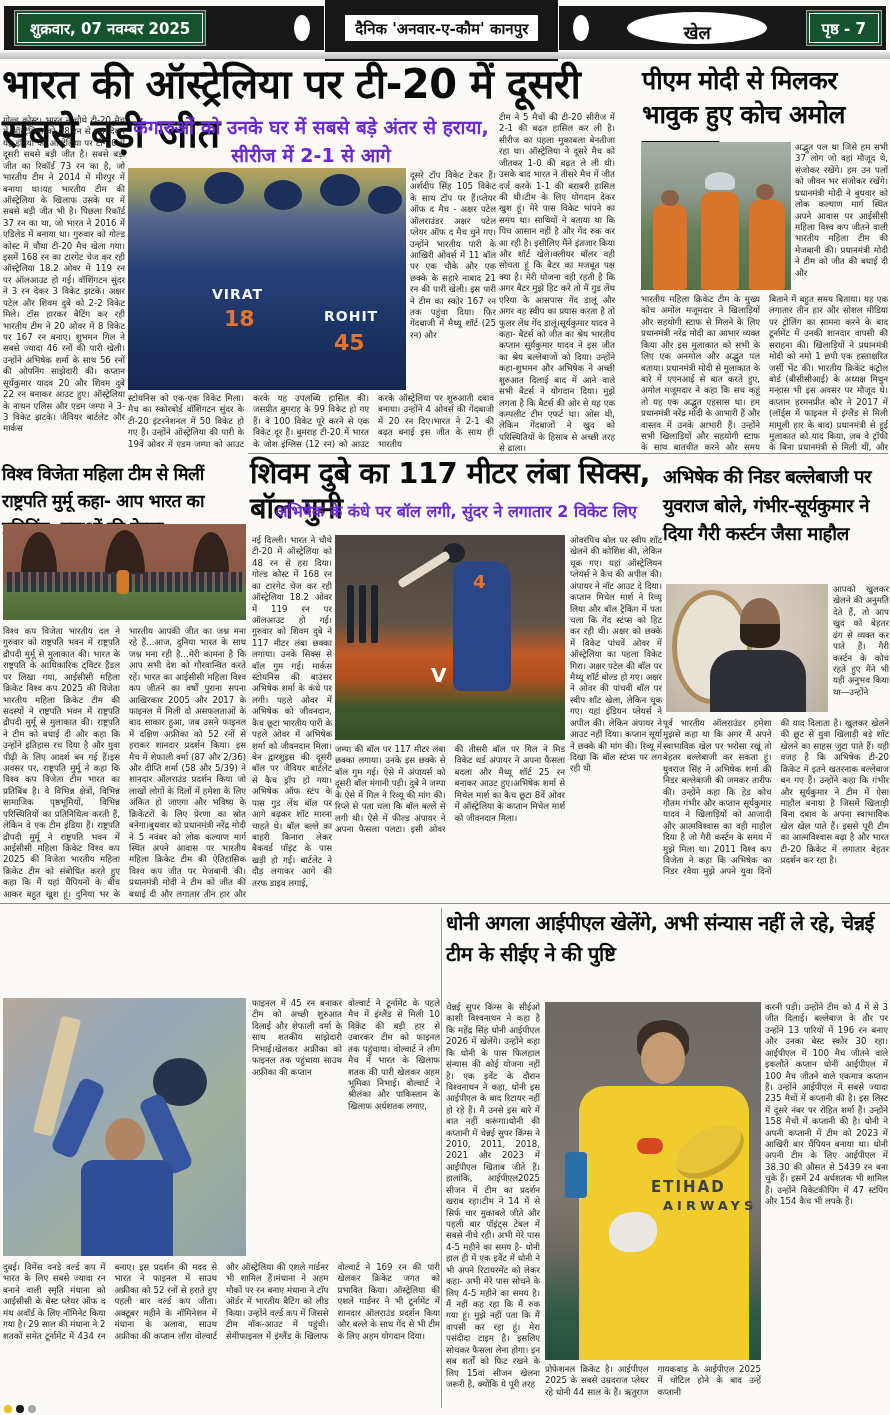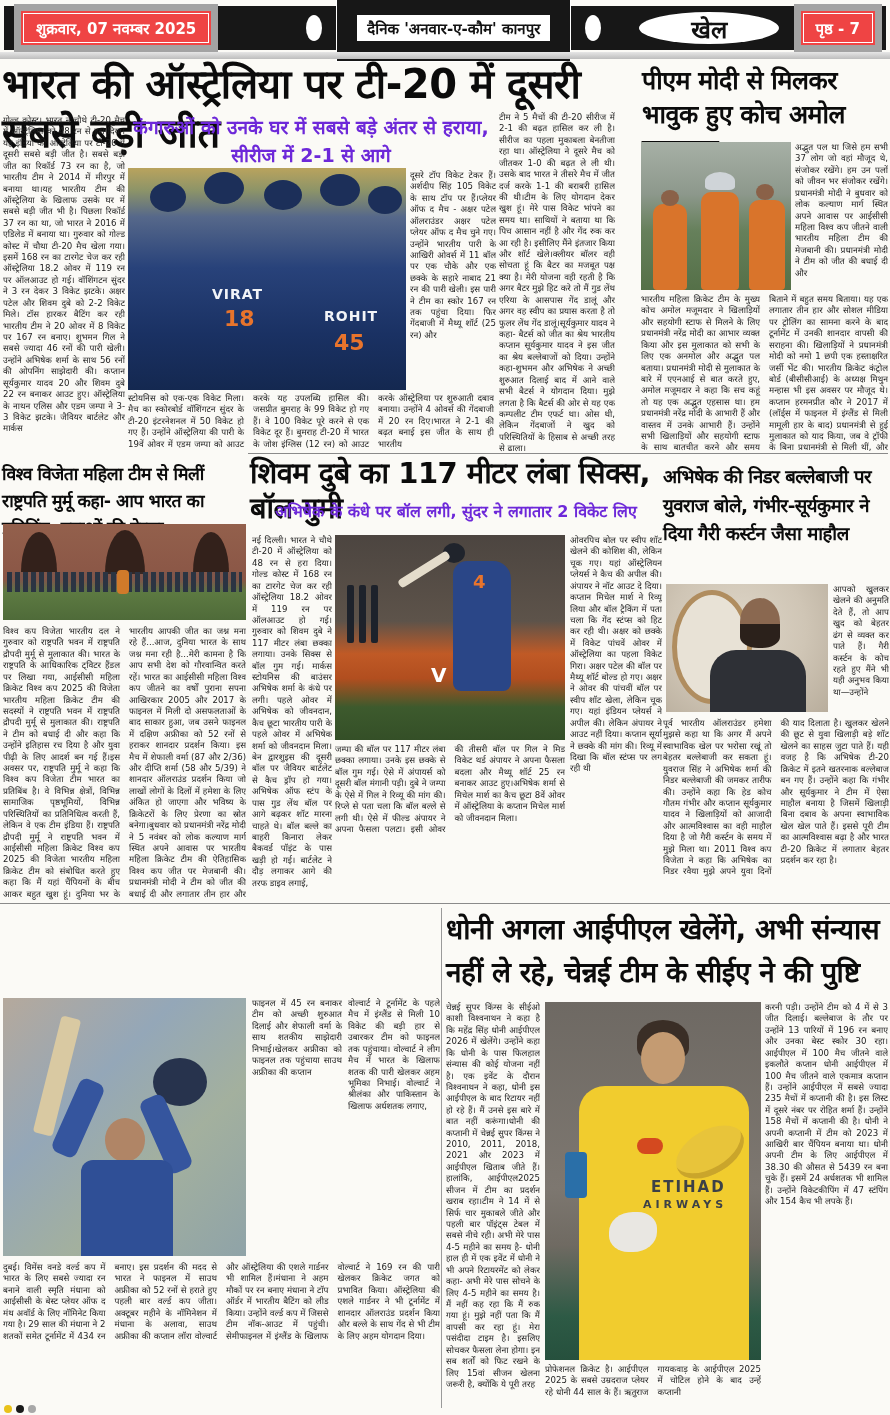--- a/index.html
+++ b/index.html
@@ -1,27 +1,27 @@
 <!DOCTYPE html>
 <html lang="hi"><head>
 <meta charset="utf-8">
 <style>
   html,body{margin:0;padding:0;background:#d9d9d9;}
   .page{position:relative;width:890px;height:1415px;margin:0 auto;background:#fbfaf6;
         font-family:"DejaVu Sans",sans-serif;color:#141414;overflow:hidden;}
   .abs{position:absolute;}
   
   .topbar{left:4px;top:6px;width:882px;height:44px;background:#171717;display:flex;align-items:center;}
-  .wbox{border:7px solid #a3a3a3;padding:2px;background:#ef4444;}
+  .wbox{border:1px solid #a3a3a3;padding:2px;background:#14532d;}
   .wbox-inner{border:1px solid #fff;color:#fff;font-weight:700;font-size:15px;padding:4px 12px;white-space:nowrap;}
   .masthead{border:1px solid #fff;padding:20px;background:#171717;}
   .masthead-inner{background:#fff;color:#111;font-weight:700;font-size:15px;padding:3px 10px;white-space:nowrap;}
   .bullet{width:16px;height:26px;background:#fff;border-radius:50%;}
-  .khel{width:140px;height:32px;background:#fff;border-radius:50%;display:flex;align-items:flex-start;justify-content:center;
-        color:#111;font-weight:800;font-size:24px;}
+  .khel{width:140px;height:32px;background:#fff;border-radius:50%;display:flex;align-items:flex-end;justify-content:center;
+        color:#111;font-weight:800;font-size:18px;}
   .graystrip{left:0;top:52px;width:890px;height:7px;background:linear-gradient(#e6e6e6,#bdbdbd);}
   
   .headline{font-weight:800;color:#0b0b0b;text-align:left;line-height:1.22;letter-spacing:-0.5px;}
   .subhead{font-weight:700;color:#6d28d9;text-align:center;line-height:1.45;}
   .bodytext{font-size:8.6px;line-height:1.33;text-align:justify;color:#222;overflow:hidden;}
   .cols2{column-count:2;column-gap:9px;}
   .cols3{column-count:3;column-gap:9px;}
   .cols4{column-count:4;column-gap:9px;}
   .hrule{background:#8a8a8a;height:1px;}
   
@@ -161,29 +161,29 @@
     <div class="m-arm" style="left:62px;top:80px;width:26px;height:80px;transform:rotate(24deg);"></div>
     <div class="m-arm" style="left:150px;top:96px;width:26px;height:80px;transform:rotate(-24deg);"></div>
     <div class="m-face" style="left:102px;top:120px;width:40px;height:44px;"></div>
     <div class="m-torso" style="left:78px;top:162px;width:92px;height:96px;"></div>
   </div>
   <div class="abs bodytext" style="left:252px;top:998px;width:90px;height:258px;">फाइनल में 45 रन बनाकर टीम को अच्छी शुरुआत दिलाई और शेफाली वर्मा के साथ शतकीय साझेदारी निभाई।खेलकर अफ्रीका को फाइनल तक पहुंचाया साउथ अफ्रीका की कप्तान</div>
   <div class="abs bodytext" style="left:348px;top:998px;width:92px;height:258px;">वोल्वार्ट ने टूर्नामेंट के पहले मैच में इंग्लैंड से मिली 10 विकेट की बड़ी हार से उबारकर टीम को फाइनल तक पहुंचाया। वोल्वार्ट ने लीग मैच में भारत के खिलाफ शतक की पारी खेलकर अहम भूमिका निभाई। वोल्वार्ट ने श्रीलंका और पाकिस्तान के खिलाफ अर्धशतक लगाए,</div>
   <div class="abs bodytext cols4" style="left:3px;top:1262px;width:437px;height:146px;">दुबई। विमेंस वनडे वर्ल्ड कप में भारत के लिए सबसे ज्यादा रन बनाने वाली स्मृति मंधाना को आईसीसी के बेस्ट प्लेयर ऑफ द मंथ अवॉर्ड के लिए नॉमिनेट किया गया है। 29 साल की मंधाना ने 2 शतकों समेत टूर्नामेंट में 434 रन बनाए। इस प्रदर्शन की मदद से भारत ने फाइनल में साउथ अफ्रीका को 52 रनों से हराते हुए पहली बार वर्ल्ड कप जीता। अक्टूबर महीने के नॉमिनेशन में मंधाना के अलावा, साउथ अफ्रीका की कप्तान लॉरा वोल्वार्ट और ऑस्ट्रेलिया की एशले गार्डनर भी शामिल हैं।मंधाना ने अहम मौकों पर रन बनाए मंधाना ने टॉप ऑर्डर में भारतीय बैटिंग को लीड किया। उन्होंने वर्ल्ड कप में जिससे टीम नॉक-आउट में पहुंची। सेमीफाइनल में इंग्लैंड के खिलाफ वोल्वार्ट ने 169 रन की पारी खेलकर क्रिकेट जगत को प्रभावित किया। ऑस्ट्रेलिया की एशले गार्डनर ने भी टूर्नामेंट में शानदार ऑलराउंड प्रदर्शन किया और बल्ले के साथ गेंद से भी टीम के लिए अहम योगदान दिया।</div>
 
   <div class="vrule abs" style="left:441px;top:908px;height:500px;"></div>
-  <div class="abs headline" style="left:446px;top:908px;width:442px;height:88px;font-size:28px;line-height:1.55;">धोनी अगला आईपीएल खेलेंगे, अभी संन्यास नहीं ले रहे, चेन्नई टीम के सीईए ने की पुष्टि</div>
+  <div class="abs headline" style="left:446px;top:908px;width:442px;height:88px;font-size:20px;line-height:1.55;">धोनी अगला आईपीएल खेलेंगे, अभी संन्यास नहीं ले रहे, चेन्नई टीम के सीईए ने की पुष्टि</div>
   <div class="abs bodytext" style="left:446px;top:1002px;width:94px;height:410px;">चेन्नई सुपर किंग्स के सीईओ काशी विश्वनाथन ने कहा है कि महेंद्र सिंह धोनी आईपीएल 2026 में खेलेंगे। उन्होंने कहा कि धोनी के पास फिलहाल संन्यास की कोई योजना नहीं है। एक इवेंट के दौरान विश्वनाथन ने कहा, धोनी इस आईपीएल के बाद रिटायर नहीं हो रहे हैं। मैं उनसे इस बारे में बात नहीं करूंगा।धोनी की कप्तानी में चेन्नई सुपर किंग्स ने 2010, 2011, 2018, 2021 और 2023 में आईपीएल खिताब जीते हैं। हालांकि, आईपीएल2025 सीजन में टीम का प्रदर्शन खराब रहा।टीम ने 14 में से सिर्फ चार मुकाबले जीते और पहली बार पॉइंट्स टेबल में सबसे नीचे रही। अभी मेरे पास 4-5 महीने का समय है- धोनी हाल ही में एक इवेंट में धोनी ने भी अपने रिटायरमेंट को लेकर कहा- अभी मेरे पास सोचने के लिए 4-5 महीने का समय है। मैं नहीं कह रहा कि मैं रुक गया हूं। मुझे नहीं पता कि मैं वापसी कर रहा हूं। मेरा पसंदीदा टाइम है। इसलिए सोचकर फैसला लेना होगा। इन सब शर्तों को फिट रखने के लिए 15वां सीजन खेलना जरूरी है, क्योंकि ये पूरी तरह</div>
 
   <div class="photo ph-dhoni" style="left:545px;top:1002px;width:216px;height:358px;">
     <div class="d-hair" style="left:92px;top:18px;width:52px;height:40px;"></div>
     <div class="d-head" style="left:96px;top:30px;width:44px;height:52px;"></div>
     <div class="d-torso" style="left:34px;top:84px;width:170px;height:274px;">
       <span class="sponsor" style="left:72px;top:92px;font-size:15px;">ETIHAD</span>
-      <span class="sponsor" style="left:64px;top:112px;font-size:11px;letter-spacing:4px;">AIRWAYS</span>
+      <span class="sponsor" style="left:84px;top:112px;font-size:13px;letter-spacing:4px;">AIRWAYS</span>
       <div style="position:absolute;left:58px;top:52px;width:26px;height:16px;background:#d4491f;border-radius:8px;"></div>
       <div style="position:absolute;left:-14px;top:66px;width:22px;height:46px;background:#2a6fa8;border-radius:4px;"></div>
     </div>
     <div class="d-glove" style="left:64px;top:210px;width:48px;height:40px;"></div>
     <div style="position:absolute;left:128px;top:128px;width:74px;height:44px;background:#e8c43a;border-radius:50% 50% 50% 50%;transform:rotate(-30deg);box-shadow:inset 0 -6px 0 #caa52b;"></div>
   </div>
 
   <div class="abs bodytext" style="left:765px;top:1002px;width:123px;height:410px;">करनी पड़ी। उन्होंने टीम को 4 में से 3 जीत दिलाई। बल्लेबाज के तौर पर उन्होंने 13 पारियों में 196 रन बनाए और उनका बेस्ट स्कोर 30 रहा। आईपीएल में 100 मैच जीतने वाले इकलौते कप्तान धोनी आईपीएल में 100 मैच जीतने वाले एकमात्र कप्तान हैं। उन्होंने आईपीएल में सबसे ज्यादा 235 मैचों में कप्तानी की है। इस लिस्ट में दूसरे नंबर पर रोहित शर्मा हैं। उन्होंने 158 मैचों में कप्तानी की है। धोनी ने अपनी कप्तानी में टीम को 2023 में आखिरी बार चैंपियन बनाया था। धोनी अपनी टीम के लिए आईपीएल में 38.30 की औसत से 5439 रन बना चुके हैं। इसमें 24 अर्धशतक भी शामिल हैं। उन्होंने विकेटकीपिंग में 47 स्टंपिंग और 154 कैच भी लपके हैं।</div>
   <div class="abs bodytext cols2" style="left:545px;top:1364px;width:216px;height:46px;">प्रोफेशनल क्रिकेट है। आईपीएल 2025 के सबसे उम्रदराज प्लेयर रहे धोनी 44 साल के हैं। ऋतुराज गायकवाड़ के आईपीएल 2025 में चोटिल होने के बाद उन्हें कप्तानी</div>
 

